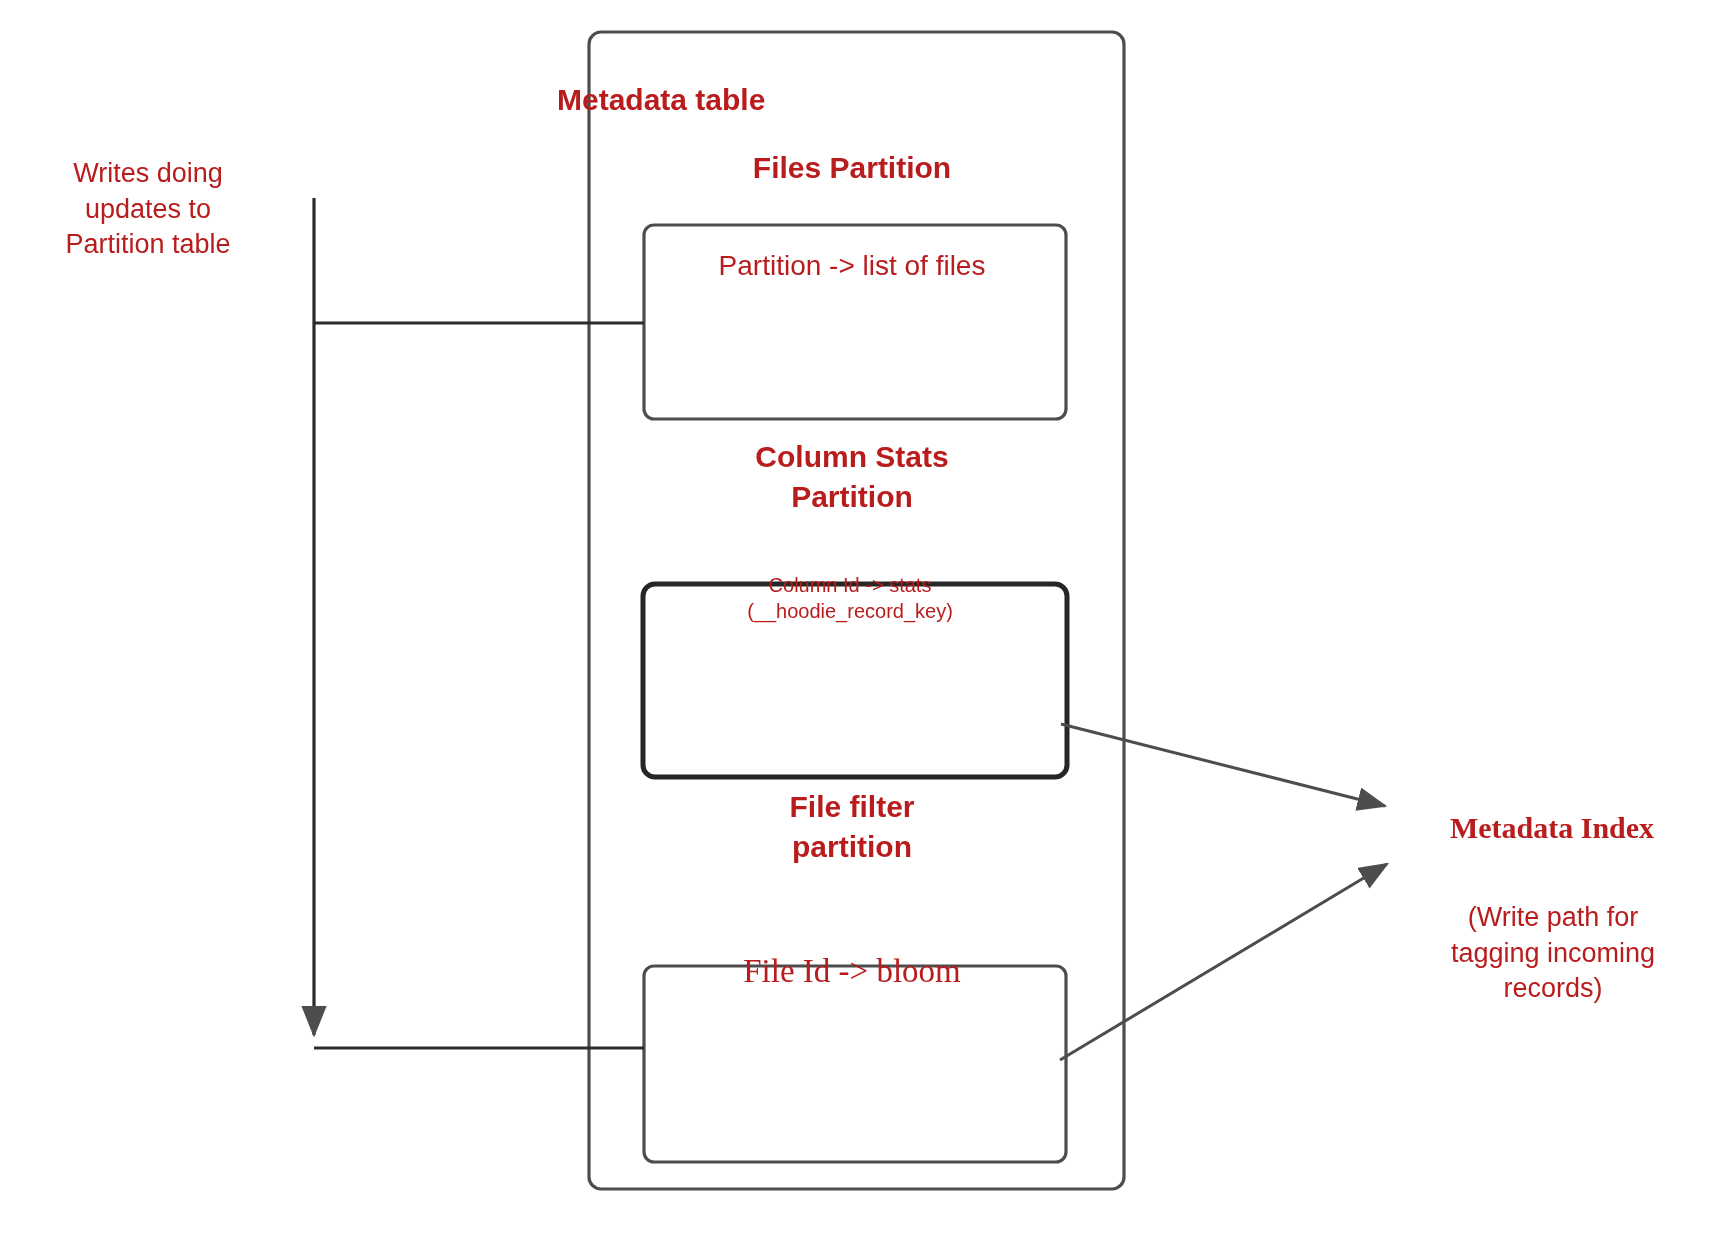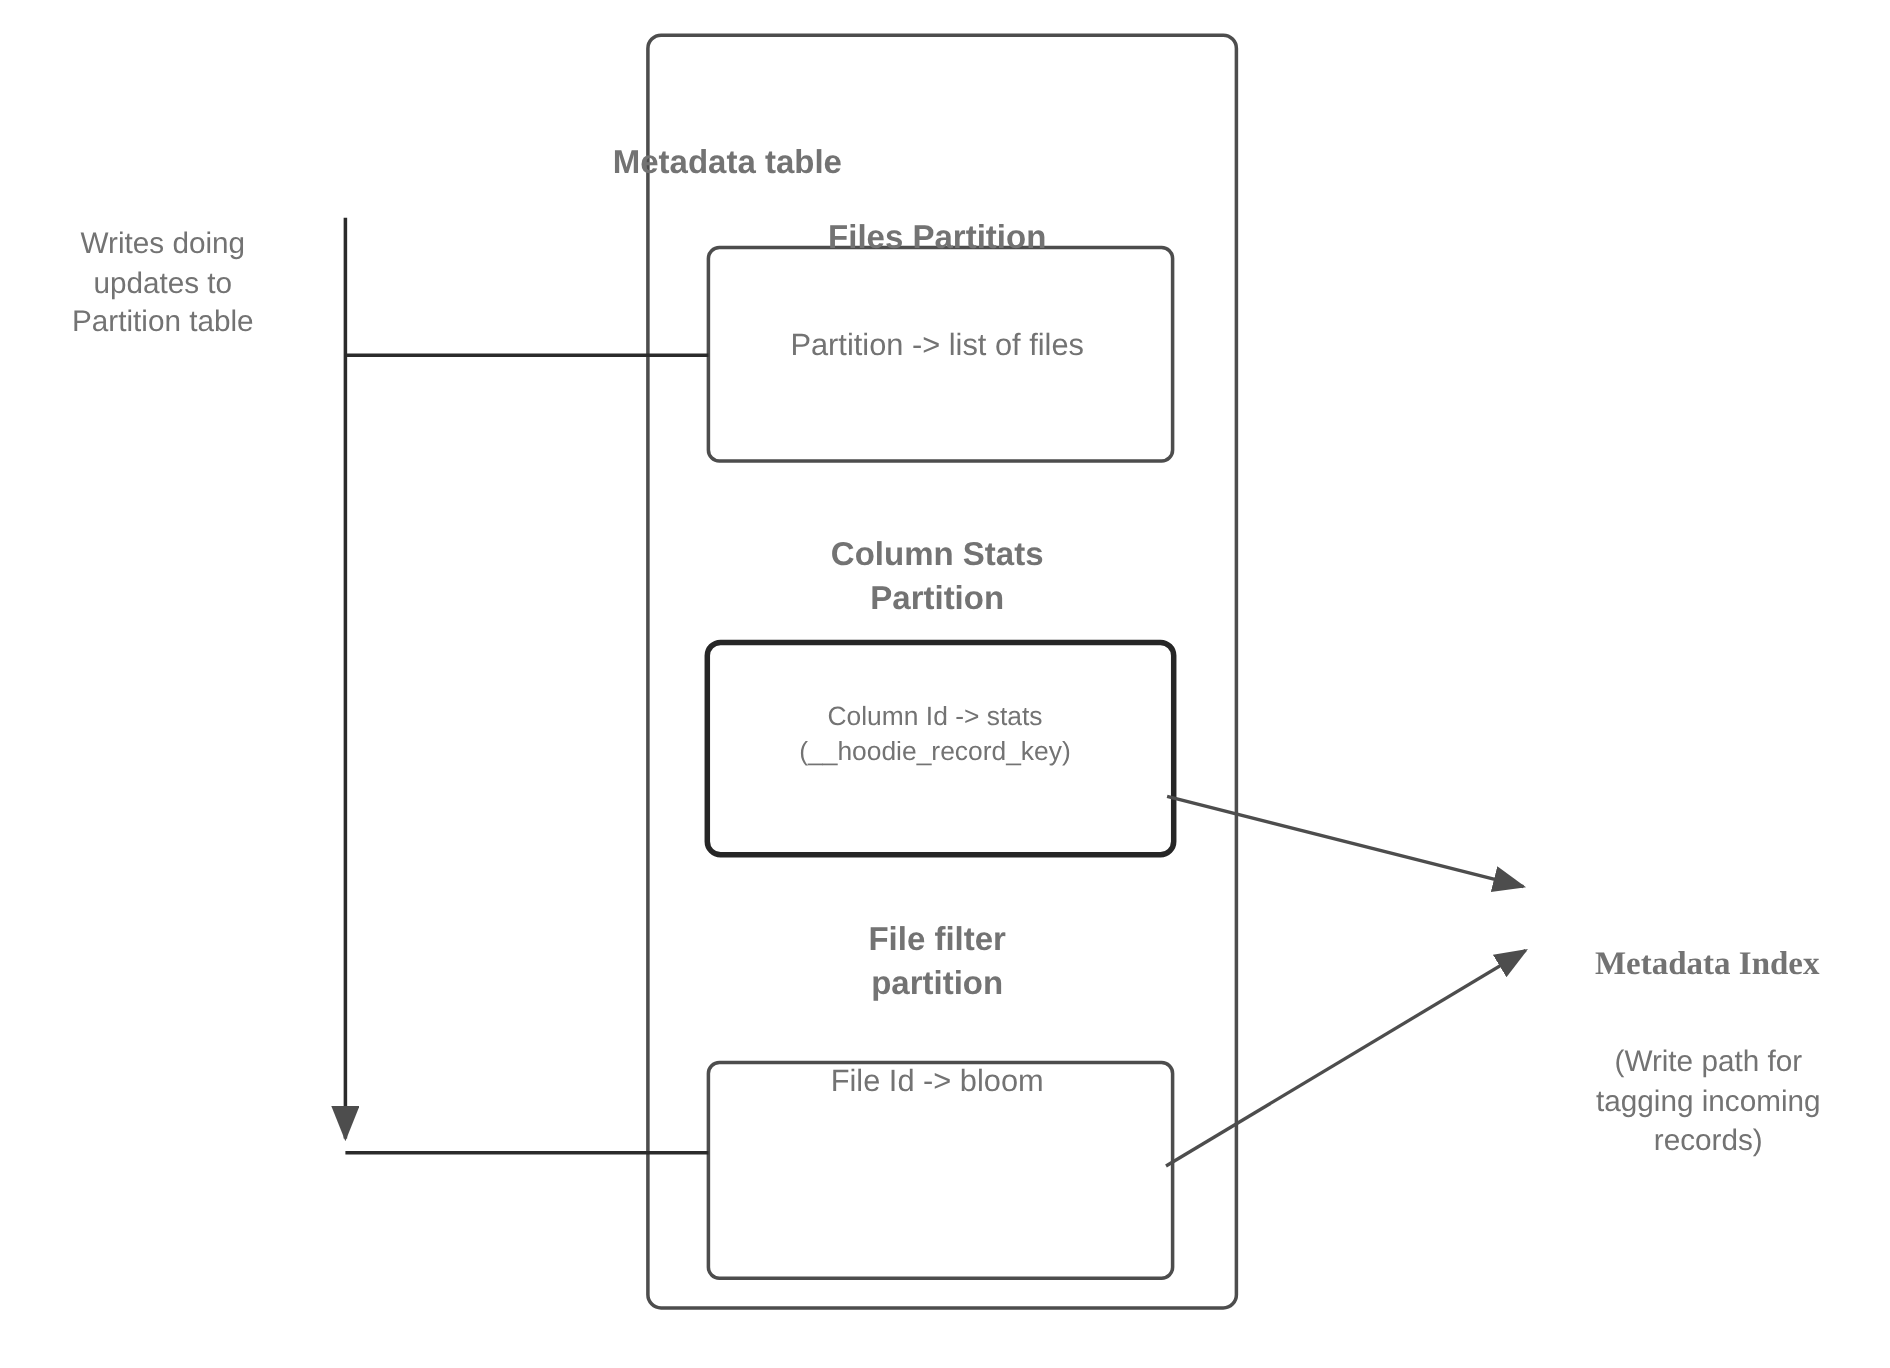--- a/index.html
+++ b/index.html
@@ -28,22 +28,21 @@
     top: 0;
     width: 1718px;
     height: 1244px;
     pointer-events: none;
   }
   .txt {
     position: absolute;
     text-align: center;
     line-height: 1.32;
     white-space: pre-line;
-    color: #737373;
-    margin-top: 48px;
+    color: #b91c1c;
   }
   .bold {
     font-weight: bold;
   }
 
   
   #writes-label {
     left: 8px;
     top: 156px;
     width: 280px;
@@ -76,29 +75,30 @@
     font-size: 30px;
   }
   #files-box-text {
     left: 645px;
     top: 248px;
     width: 414px;
     font-size: 28px;
   }
   #colstats-box-text {
     left: 643px;
-    top: 588px;
+    top: 572px;
     width: 414px;
-    font-size: 24px;
+    font-size: 20px;
   }
   #bloom-box-text {
     left: 645px;
-    top: 917px;
+    top: 950px;
     width: 414px;
-    font-size: 28px;
+    font-size: 33px;
+    font-family: Liberation Serif, serif;
   }
   #metadata-index-title {
     left: 1402px;
     top: 808px;
     width: 300px;
     font-size: 30px;
     font-family: Liberation Serif, serif;
   }
   #metadata-index-note {
     left: 1398px;

